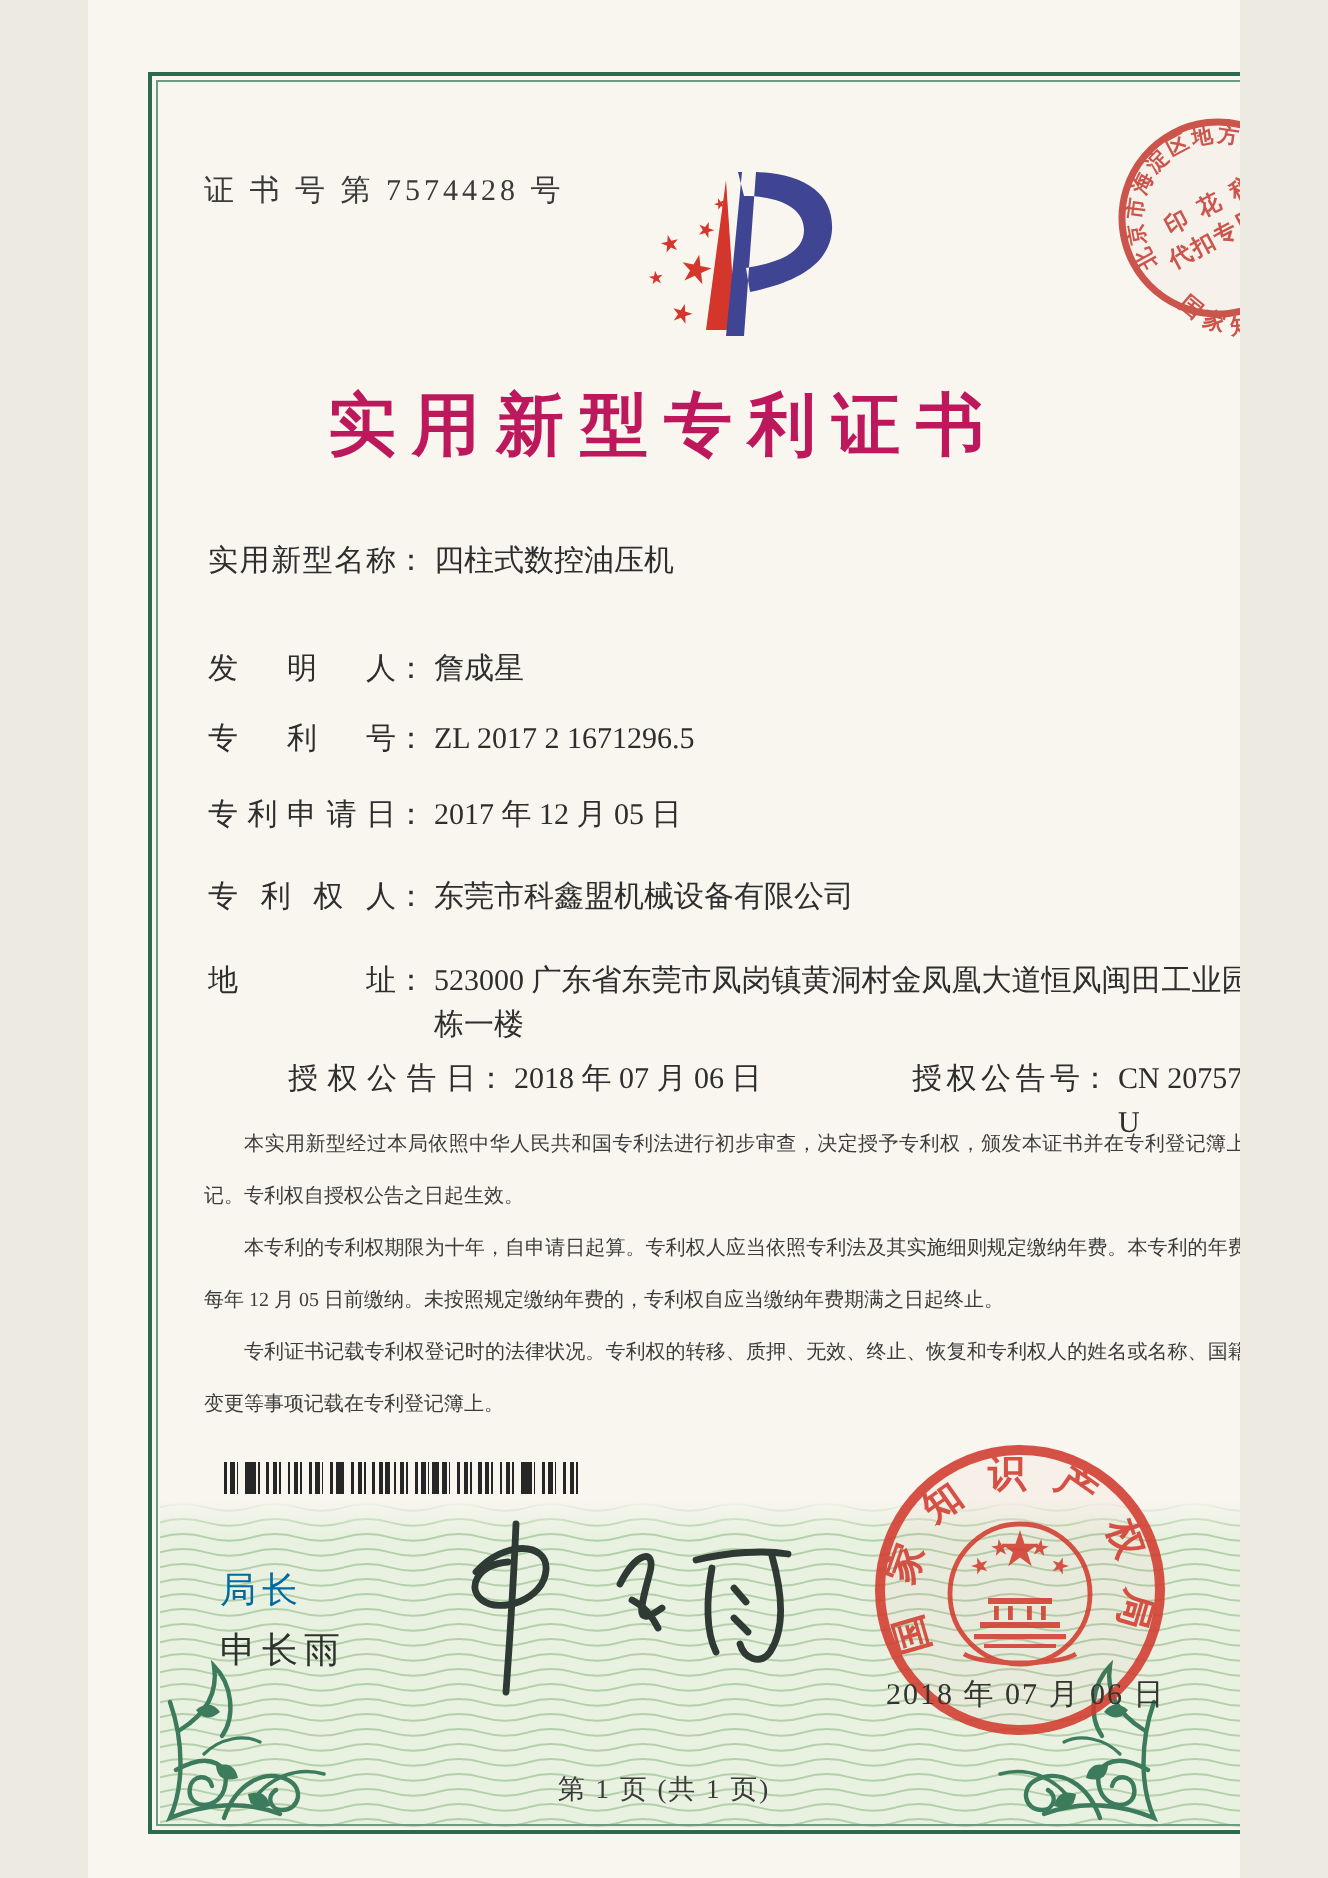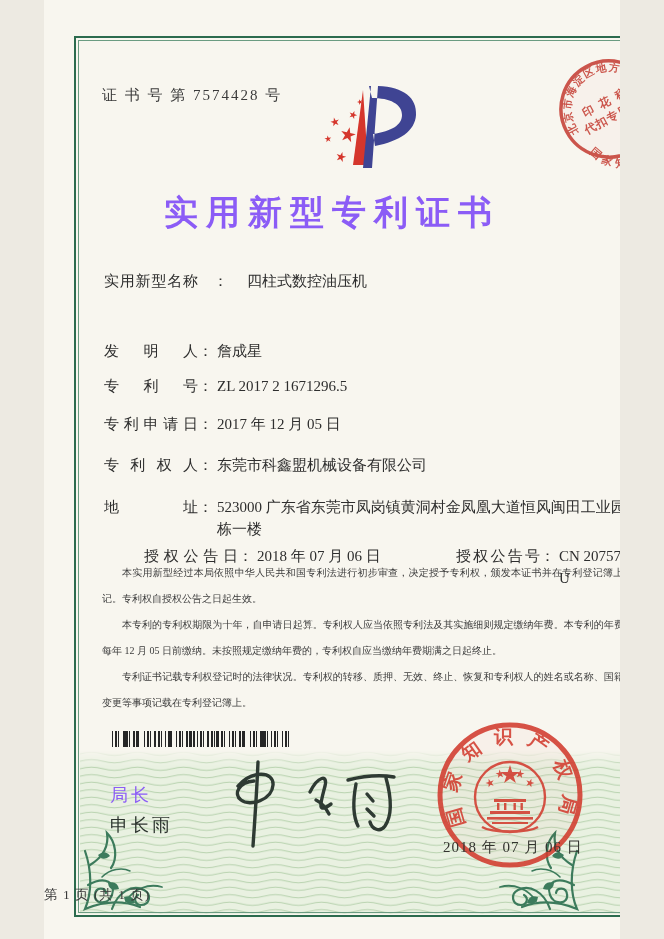--- a/index.html
+++ b/index.html
@@ -23,32 +23,32 @@
   .cert-no {
     position:absolute; left:58px; top:86px;
     font-size:15px; letter-spacing:2px; color:#3a3a3a;
   }
 
   .logo { position:absolute; left:278px; top:78px; width:110px; height:105px; }
 
   .title {
     position:absolute; left:0; top:190px; width:100%;
     text-align:center; font-size:34px; font-weight:600;
-    letter-spacing:8px; color:#8b5cf6;
+    letter-spacing:8px; color:#be185d;
   }
 
   .fields { position:absolute; left:60px; top:270px; width:552px; font-size:15px; color:#2e2e2e; }
   .frow { margin-bottom:14px; display:flex; align-items:flex-start; line-height:22px; }
   .flabel {
     display:inline-block; width:94px; flex:0 0 94px;
     text-align:justify; text-align-last:justify;
   }
   .fcolon { flex:0 0 auto; margin-right:4px; }
   .fvalue { flex:1 1 auto; }
-  .frow.r-name   { margin-bottom:48px;gap:15px; }
+  .frow.r-name   { margin-bottom:32px; }
   .frow.r-inv    { margin-bottom:13px; }
   .frow.r-pno    { margin-bottom:16px; }
   .frow.r-fdate  { margin-bottom:19px;align-items:flex-end; }
   .frow.r-pat    { margin-bottom:20px; }
   .frow.r-addr   { margin-bottom:5px; }
   .addr-val { max-width:446px; }
   .grant-left { display:flex; width:312px; flex:0 0 312px;margin-left:40px; }
   .grant-left .flabel { width:94px; flex:0 0 94px; }
   .grant-right { display:flex; flex:1 1 auto; }
   .grant-right .flabel { width:84px; flex:0 0 84px; }
@@ -72,35 +72,35 @@
     position:absolute; left:36px; top:750px; width:590px; height:164px;
     -webkit-mask-image:linear-gradient(to bottom, transparent 0, #000 16px);
     mask-image:linear-gradient(to bottom, transparent 0, #000 16px);
   }
   .band svg { display:block; }
 
   .flourish { position:absolute; bottom:26px; width:100px; height:100px; }
   .flourish.fl-left  { left:36px; }
   .flourish.fl-right { right:38px; transform:scaleX(-1); }
 
-  .signer-role { position:absolute; left:66px; top:783px; font-size:18px; letter-spacing:3px; color:#8b5cf6;font-family:Liberation Mono, monospace; }
+  .signer-role { position:absolute; left:66px; top:783px; font-size:18px; letter-spacing:3px; color:#0369a1;font-family:Liberation Mono, monospace; }
   .signer-name { position:absolute; left:66px; top:813px; font-size:18px; letter-spacing:3px; color:#2c332e; }
   .signature   { position:absolute; left:168px; top:756px; width:200px; height:96px; }
 
   .office-seal { position:absolute; left:386px; top:715px; width:160px; height:160px; }
   .seal-date {
     position:absolute; left:399px; top:838px; width:140px;
     font-size:15px; letter-spacing:1px; color:#33332f;
   }
 
   .tax-stamp { position:absolute; left:500px; top:44px; width:130px; height:130px; }
 
   .footer-page {
     position:absolute; left:0; top:886px; width:100%;
-    font-size:13.5px; color:#3a3a3a; letter-spacing:1px;
+    text-align:center; font-size:13.5px; color:#3a3a3a; letter-spacing:1px;
   }
 </style>
 </head>
 <body>
 
 <div class="sheet">
 
   <div class="band">
     <svg width="590" height="164" xmlns="http://www.w3.org/2000/svg">
       <defs>

